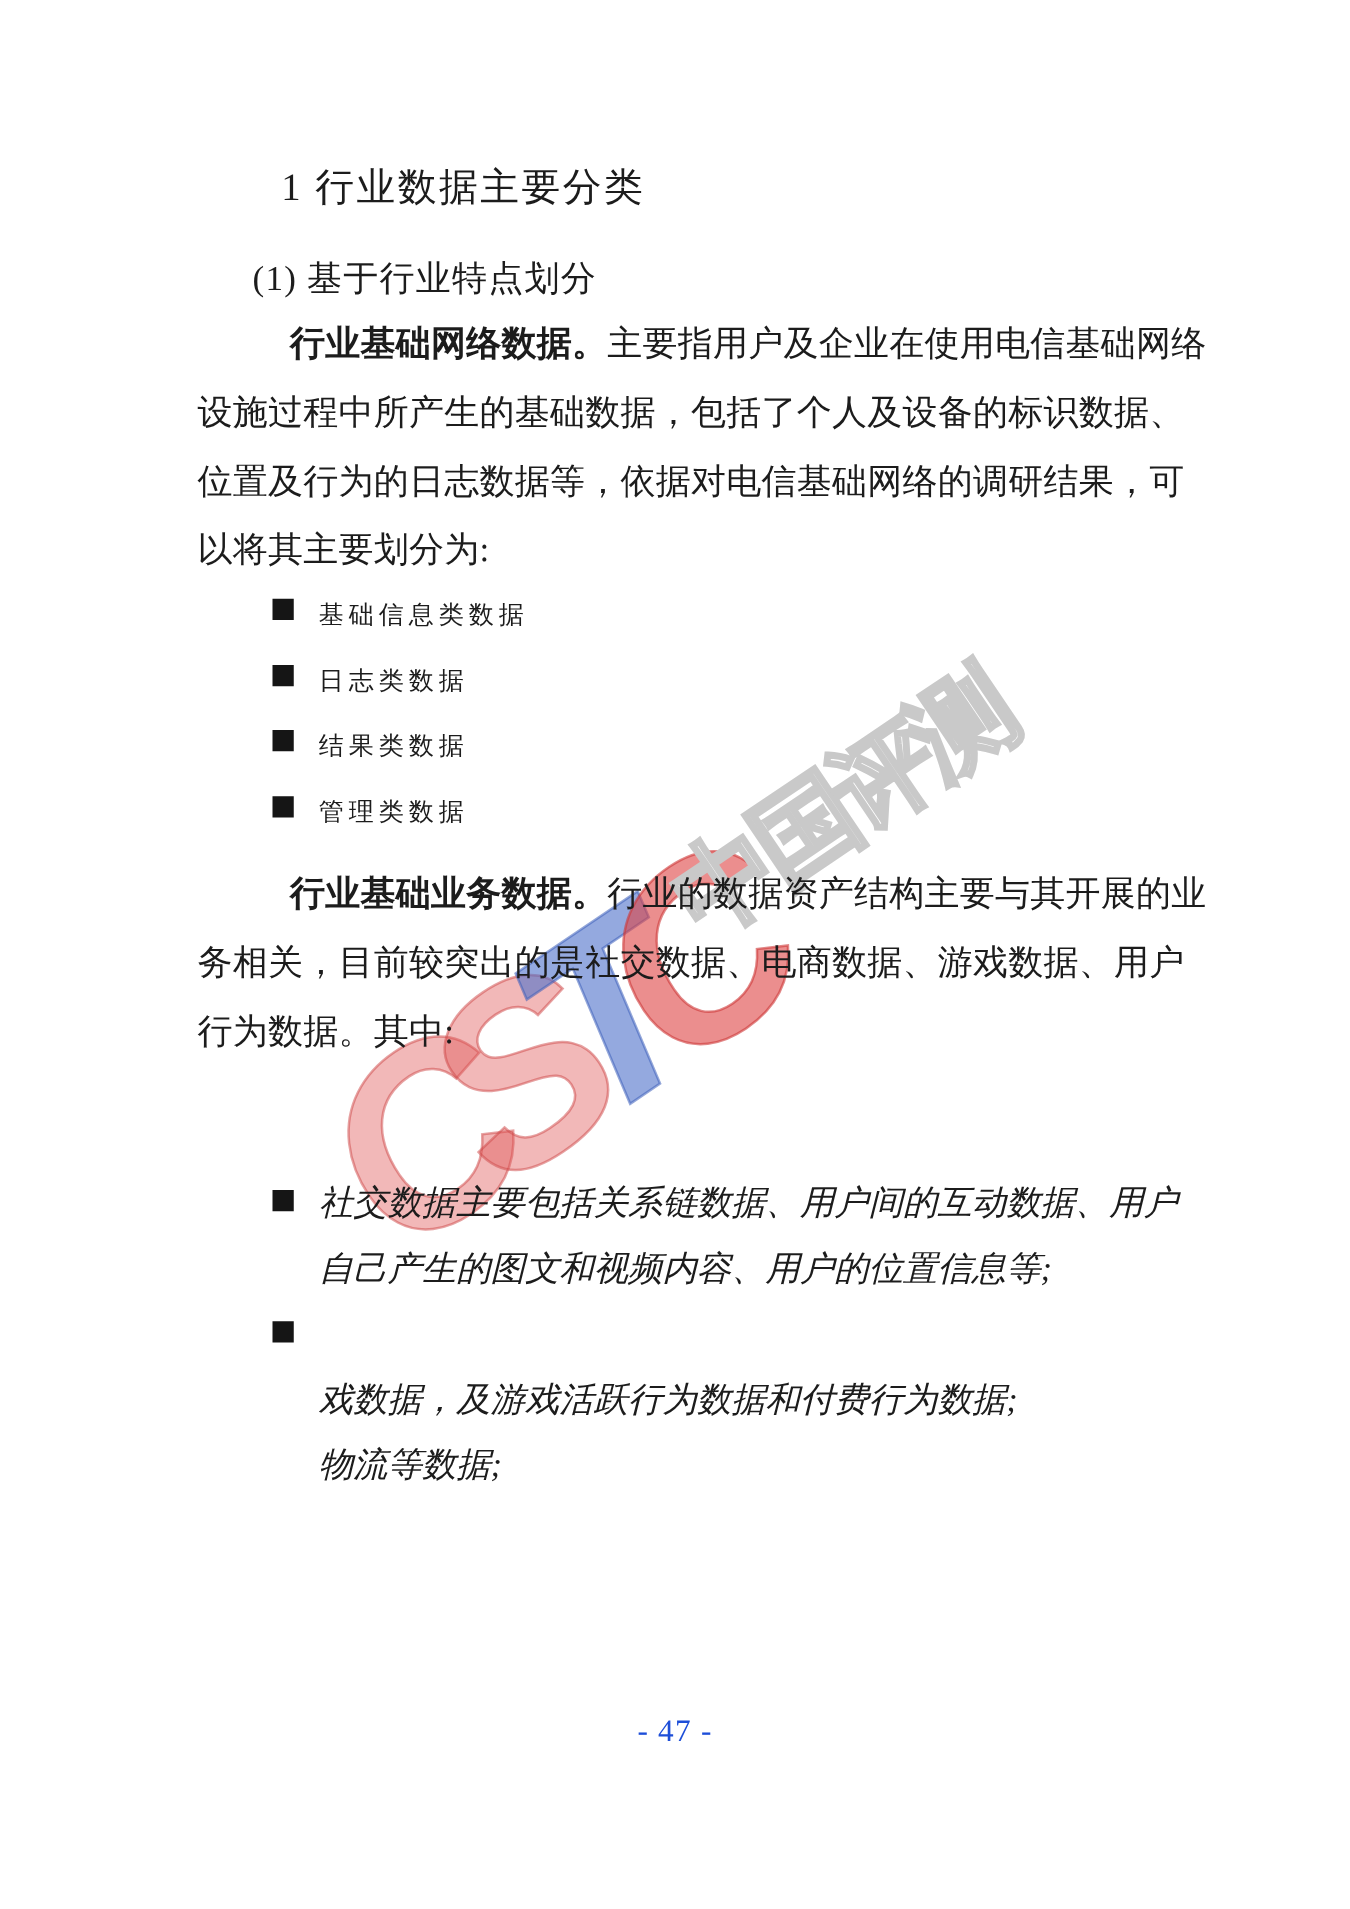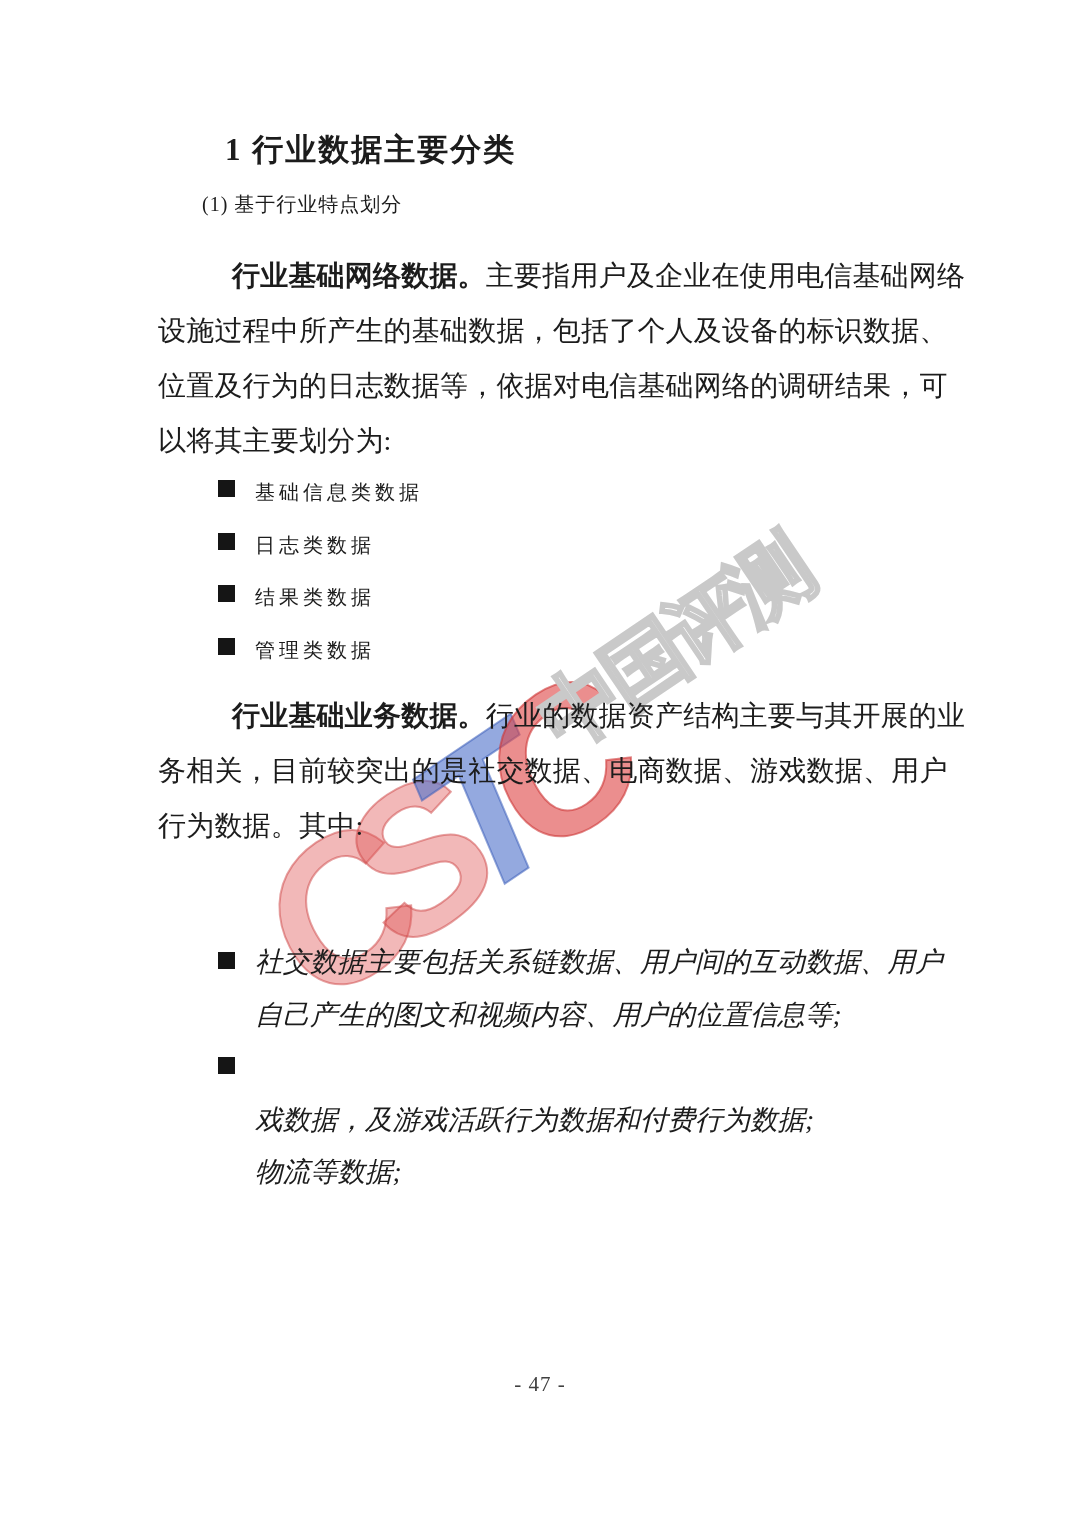--- a/index.html
+++ b/index.html
@@ -55,28 +55,28 @@
     padding-bottom: 70px;
   }
   
   .content { position: absolute; inset: 0; z-index: 1; }
 
   .doc-title {
     position: absolute;
     left: 225px; top: 128px;
     margin: 0;
     font-size: 31px;
-    font-weight: 700;
+    font-weight: 400;
     letter-spacing: 2px;
     line-height: 44px;
   }
   .doc-subtitle {
     position: absolute;
-    left: 202px; top: 184px;
-    font-size: 20px;
+    left: 202px; top: 204px;
+    font-size: 28px;
     letter-spacing: 1px;
     line-height: 40px;
   }
   .para {
     position: absolute;
     left: 146px;
     width: 800px;
     font-size: 28px;
     line-height: 55px;
     letter-spacing: 0.2px;
@@ -110,23 +110,23 @@
     width: 17px; height: 17px;
     background: #151515;
     margin-right: 20px;
     vertical-align: 2px;
   }
   .page-number {
     position: absolute;
     left: 0; right: 0;
     top: 1372px;
     text-align: center;
-    font-size: 21px;
+    font-size: 25px;
     letter-spacing: 1px;
-    color: #404040;
+    color: #1d4ed8;
   }
 </style>
 </head>
 <body>
 
 <div class="page">
 
   <div class="watermark">
     <span class="wm-logo"><span class="wm-l wm-red-light">C</span><span class="wm-l wm-red-light">S</span><span class="wm-l wm-blue">T</span><span class="wm-l wm-red-solid">C</span></span>
     <span class="wm-cn">中国评测</span>

